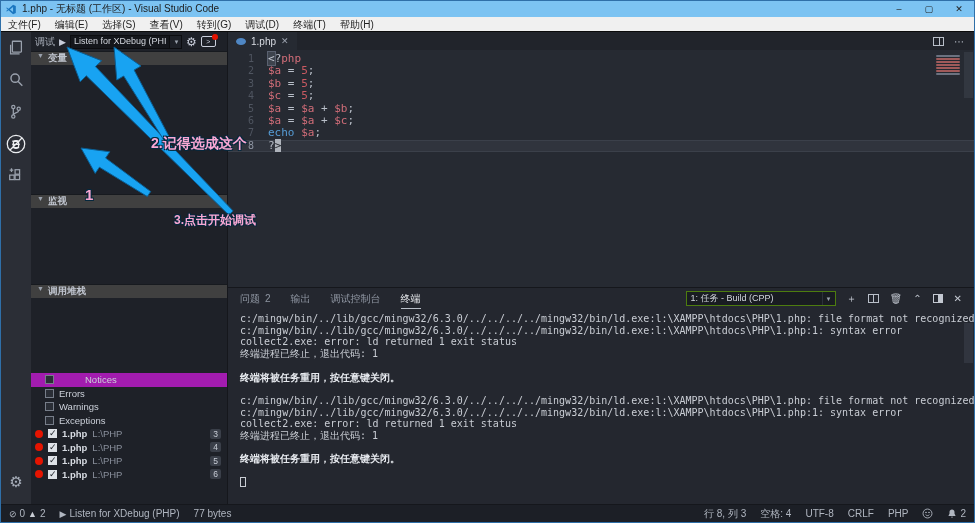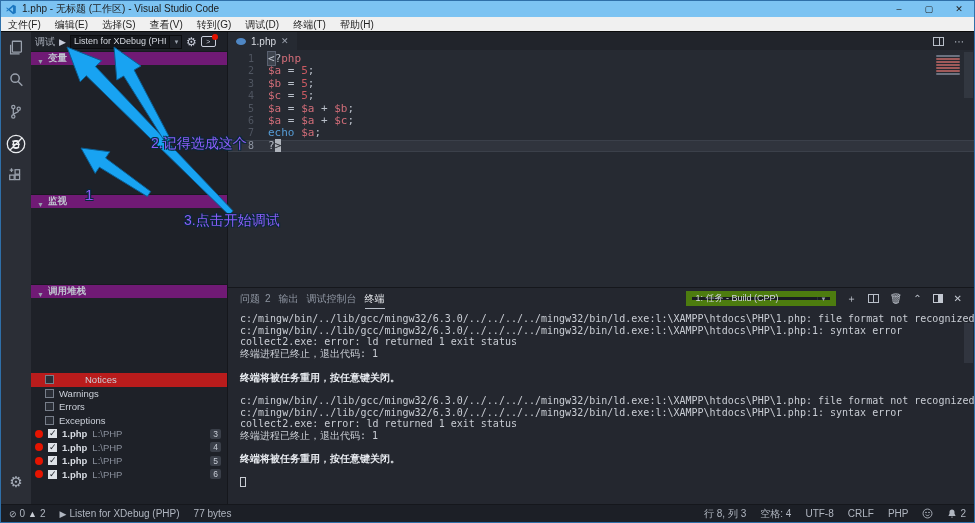--- a/index.html
+++ b/index.html
@@ -35,30 +35,30 @@
   #debug-toolbar { height:19px; display:flex; align-items:center; gap:4px; padding:0 4px; flex:0 0 19px; }
   #debug-toolbar .dbg-label { color:#aab0bb; font-size:10px; }
   .play-btn { color:#c9cedb; font-size:9px; }
   .config-select { display:flex; align-items:flex-start; background:#14161b; border:1px solid #0c0d10; height:14px; width:112px; overflow:hidden; }
   .config-select .sel-text { font-size:9px; color:#d3d7de; padding:0 3px; white-space:nowrap; }
   .config-select .sel-caret { margin-left:auto; font-size:6px; color:#9aa1ad; background:#1d2027; height:100%; display:flex; align-items:center; padding:0 3px; border-left:1px solid #0c0d10; }
   .gear-btn { font-size:12px; color:#c9cedb; }
   .console-btn { position:relative; width:15px; height:11px; border:1px solid #c9cedb; border-radius:2px; font-size:7px; color:#c9cedb; text-align:center; line-height:9px; }
   .console-btn .reddot { position:absolute; right:-3px; top:-3px; width:6px; height:6px; background:#e51400; border-radius:50%; }
 
-  .side-section-header { height:14px; background:#701a75; display:flex; align-items:flex-end; padding:0 6px; font-size:9.5px; font-weight:bold; color:#bfc4ce; flex:0 0 14px; border-top:1px solid #171a1f; }
+  .side-section-header { height:14px; background:#404040; display:flex; align-items:flex-start; padding:0 6px; font-size:9.5px; font-weight:bold; color:#bfc4ce; flex:0 0 14px; border-top:1px solid #171a1f; }
   .side-section-header .tw { font-size:7px; margin-right:4px; color:#9aa1ad; }
   .section-body { background:#1e2128; }
   #body-variables  { flex:0 0 129px; }
   #body-watch      { flex:0 0 76px; }
   #body-callstack  { flex:0 0 75px; }
   #body-breakpoints{ flex:1; overflow:hidden; }
 
   .bp-row { height:13.5px; display:flex; align-items:center; padding:0 6px 0 14px; gap:5px; font-size:9.5px; color:#ccd1da; }
-  .bp-row.selected { background:#b91c1c;gap:31px; }
+  .bp-row.selected { background:#a21caf;gap:31px; }
   .bp-checkbox { width:9px; height:9px; border:1px solid #777e8a; background:#2a2e36; flex:0 0 9px; }
   .bp-checkbox.checked { background:#dfe3e8; border-color:#dfe3e8; position:relative; }
   .bp-checkbox.checked::after { content:"✓"; position:absolute; left:0px; top:-2px; font-size:9px; color:#20242b; }
   .bp-dot { width:8px; height:8px; border-radius:50%; background:#e51400; flex:0 0 8px; margin-left:-10px; }
   .bp-file { font-weight:bold; color:#d7dbe2; }
   .bp-path { color:#8a909c; }
   .bp-line { margin-left:auto; background:#3a3f49; color:#c8cdd6; font-size:8.5px; padding:0 3px; border-radius:2px; }
 
   
   #editor-col { flex:1; display:flex; flex-direction:column; min-width:0; background:#262a32; }
@@ -83,25 +83,25 @@
   .tok-p { color:#b9bfc9; }
   .tok-bracket { color:#c5cad3; background:#3d434d; outline:1px solid #5a6170; }
   .tok-cursor { background:#aeb3bb; color:#23262d; }
   #minimap { position:absolute; top:4px; right:14px; width:24px; }
   .mm-mark { height:2px; margin:1px 0; background:#a05a5a; border-radius:1px; }
   .mm-mark.b { background:#6b7280; }
   #ed-scrollbar { position:absolute; top:2px; right:1px; width:9px; height:46px; background:#3c414c; opacity:.55; }
 
   
   #panel { flex:0 0 217px; border-top:1px solid #15171c; display:flex; flex-direction:column; background:#24272f; min-width:0; }
-  #panel-tabs { height:21px; display:flex; align-items:center; padding:0 12px; gap:8px; font-size:10px; color:#8f96a2; flex:0 0 21px; }
+  #panel-tabs { height:21px; display:flex; align-items:center; padding:0 12px; gap:20px; font-size:10px; color:#8f96a2; flex:0 0 21px; }
   .panel-tab { display:flex; gap:5px; align-items:center; height:100%; line-height:21px; }
   .panel-tab.active { color:#e8eaee; box-shadow:0 -1px 0 #b9bfc9 inset; }
   .panel-actions { margin-left:auto; display:flex; align-items:center; gap:11px; color:#c3c8d1; }
-  .task-select { display:flex; align-items:center; background:#191c22; border:6px solid #4d7c0f; height:15px; width:150px;margin-left:8px; }
+  .task-select { display:flex; align-items:flex-start; background:#191c22; border:1px solid #4d7c0f; height:15px; width:150px;margin-left:8px; }
   .task-select .sel-text { font-size:9px; color:#d3d7de; padding:0 4px; white-space:nowrap; }
   .task-select .sel-caret { margin-left:auto; font-size:6px; color:#9aa1ad; border-left:1px solid #2c313a; padding:0 3px; height:100%; display:flex; align-items:center; }
   .pa-icon { font-size:10px; }
   .trash-icon { font-size:10px; }
   .panelmax-icon { width:10px; height:9px; border:1px solid #c3c8d1; position:relative; }
   .panelmax-icon::after { content:""; position:absolute; right:0; top:0; bottom:0; width:4px; background:#c3c8d1; }
 
   #terminal { flex:1; padding:4px 0 0 12px; font-family:"DejaVu Sans Mono",monospace; font-size:10px; line-height:11.7px; color:#c9cdd4; overflow:hidden; position:relative; }
   .term-line { white-space:pre; }
   .term-line.bold { font-weight:bold; color:#e6e9ee; }
@@ -110,24 +110,24 @@
 
   
   #statusbar { height:18px; background:#1c1f26; border-top:1px solid #15171c; display:flex; align-items:center; font-size:10px; color:#b0b6c0; padding:0 8px; flex:0 0 18px; }
   .sb-item { display:flex; align-items:center; gap:3px; margin-right:14px; white-space:nowrap; }
   .sb-right { margin-left:auto; display:flex; }
   .sb-right .sb-item { margin-right:0; margin-left:14px; }
   .sb-ico { font-size:9px; }
 
   
   #annotations { position:absolute; inset:0; pointer-events:none; z-index:50; }
-  .anno-label { position:absolute; font-weight:normal; color:#8b5cf6;
+  .anno-label { position:absolute; font-weight:bold; color:#f9a8d4;
     text-shadow:-1px -1px 0 #06283d, 1px -1px 0 #06283d, -1px 1px 0 #06283d, 1px 1px 0 #06283d; }
   #anno-step2 { left:150px; top:134px; font-size:14px; }
-  #anno-step3 { left:183px; top:211px; font-size:14px; }
+  #anno-step3 { left:173px; top:211px; font-size:12px; }
   #anno-step1 { left:84px; top:185px; font-size:15px; }
 </style>
 </head>
 <body>
 
 <div id="frame">
 
   <div id="titlebar">
     <svg class="vscode-logo" viewBox="0 0 16 16">
         <path d="M11 1 4.5 7 2 5 1 5.7 3.4 8 1 10.3 2 11l2.5-2L11 15l4-1.8V2.8L11 1zm0 3.2v7.6L6.4 8 11 4.2z" fill="#1b76c0"></path>
@@ -223,25 +223,25 @@
       </div>
       <div class="section-body" id="body-callstack"></div>
 
       <div class="section-body" id="body-breakpoints">
           <div class="bp-row selected">
             <span class="bp-checkbox"></span>
             <span>Notices</span>
           </div>
           <div class="bp-row">
             <span class="bp-checkbox"></span>
+            <span>Errors</span>
+          </div>
+          <div class="bp-row">
+            <span class="bp-checkbox"></span>
             <span>Warnings</span>
-          </div>
-          <div class="bp-row">
-            <span class="bp-checkbox"></span>
-            <span>Errors</span>
           </div>
           <div class="bp-row">
             <span class="bp-checkbox"></span>
             <span>Exceptions</span>
           </div>
           <div class="bp-row">
             <span class="bp-dot" style="background: rgb(229, 20, 0);"></span>
             <span class="bp-checkbox checked"></span>
             <span class="bp-file">1.php</span>
             <span class="bp-path">L:\PHP</span>

